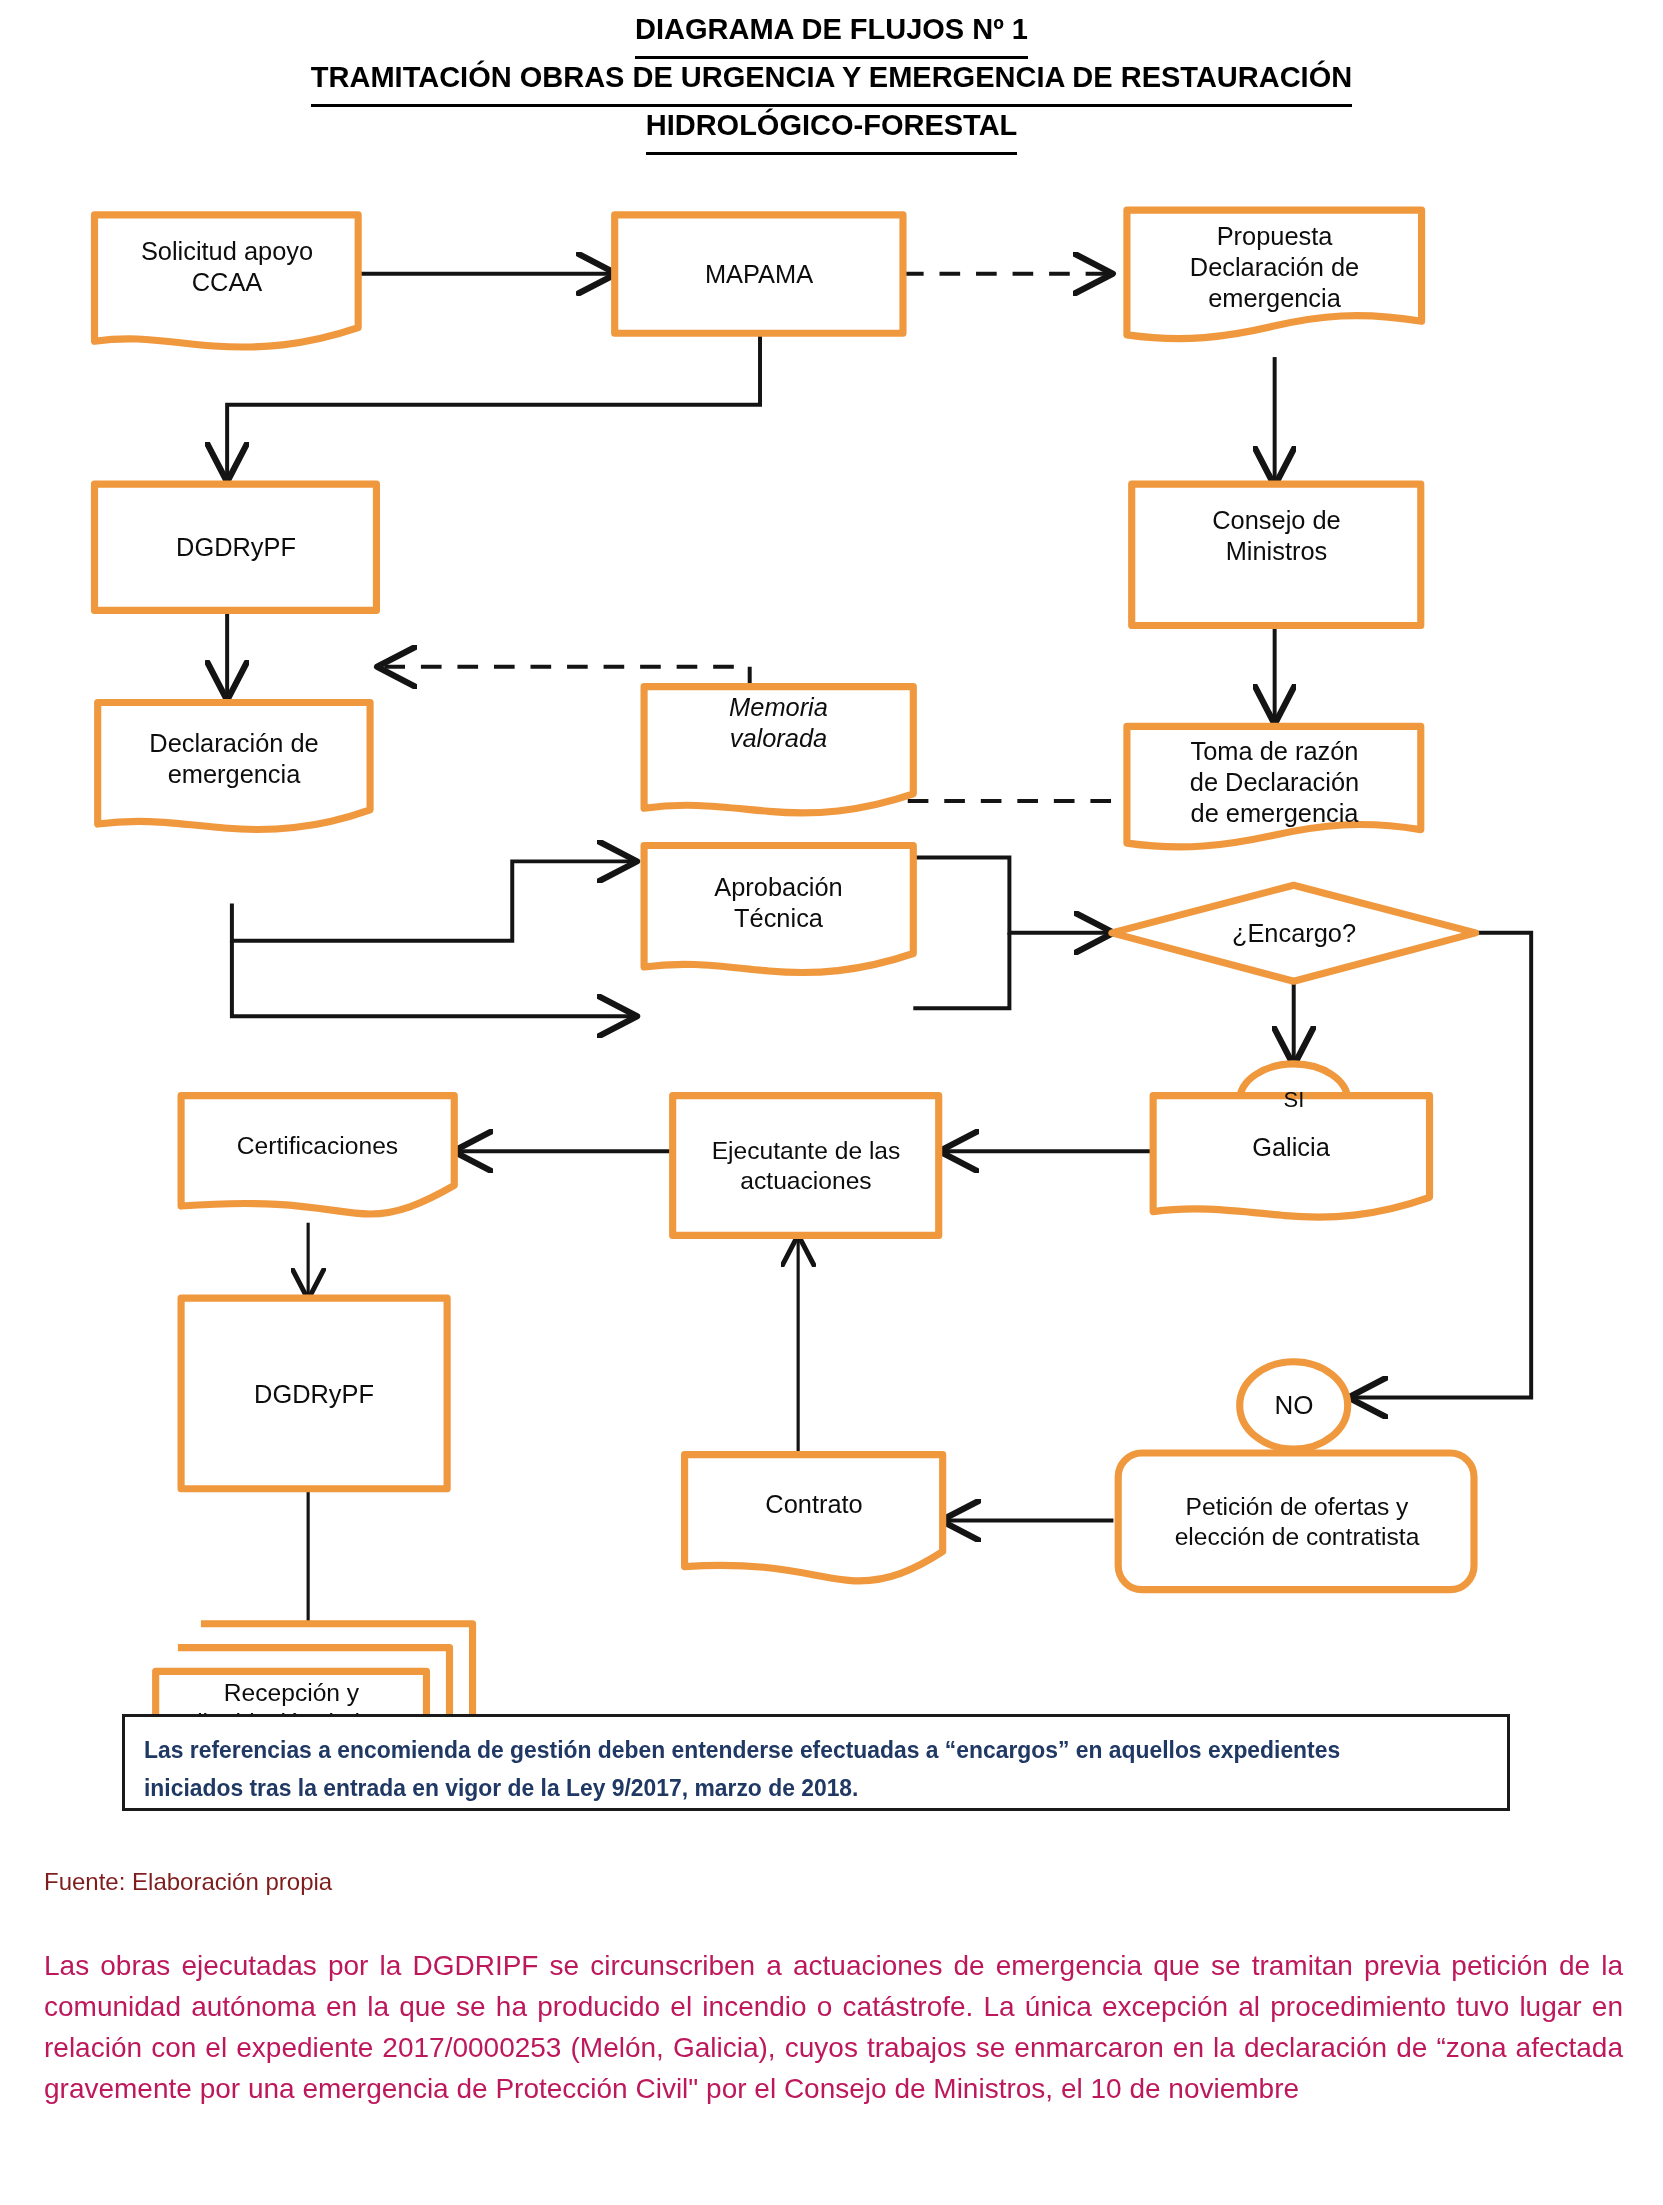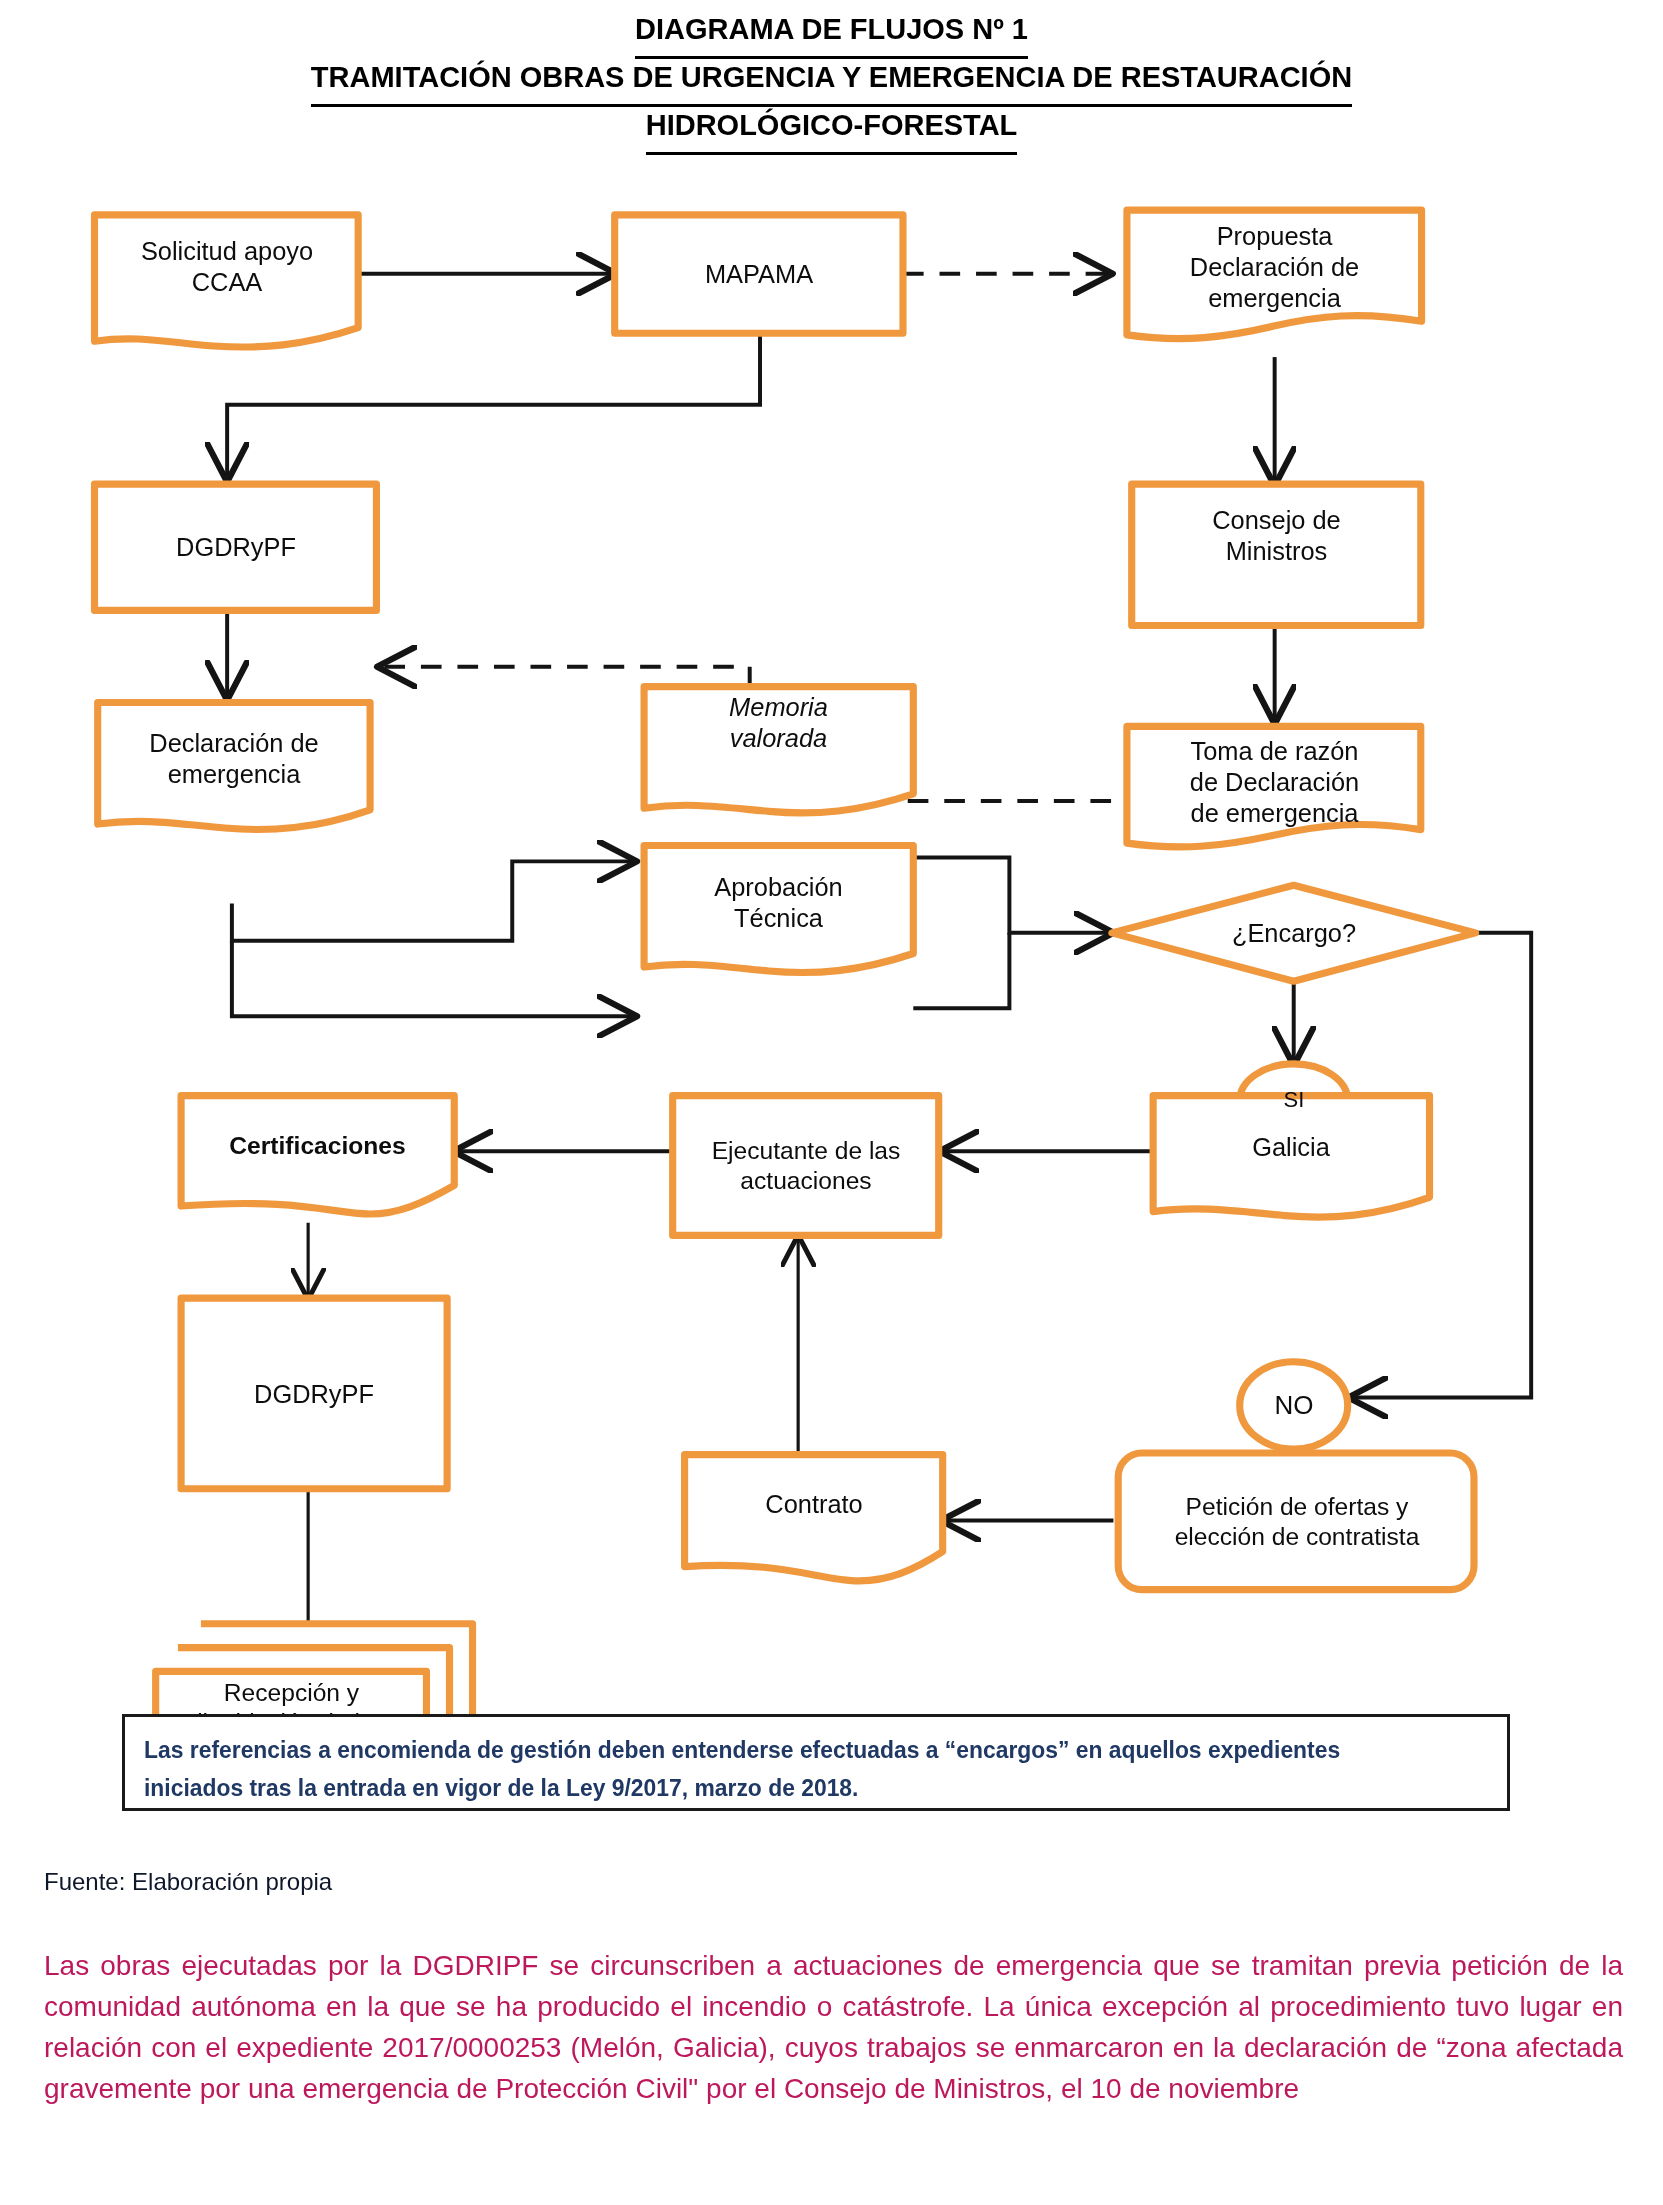--- a/index.html
+++ b/index.html
@@ -41,21 +41,21 @@
   }
   .notebox .ntext{
     position:absolute;left:19px;top:14.3px;width:1343px;
     font-family:"Liberation Sans Narrow","Liberation Sans",sans-serif;
     font-size:24.6px;line-height:1.52;color:#1f3864;font-weight:600;
     transform:scaleX(0.93);transform-origin:left top;
   }
 
   
   .source{
-    position:absolute;left:44px;top:1868px;font-size:24px;color:#0f172a;
+    position:absolute;left:44px;top:1868px;font-size:24px;color:#7f1d1d;
   }
 
   
   .bodypar{
     position:absolute;left:44px;top:1945px;width:1579px;
     font-size:28px;line-height:1.47;text-align:justify;
     text-justify:inter-word;color:#be185d;
   }
 </style>
 </head>
@@ -190,21 +190,21 @@
     <div class="nlabel" style="left:1175px;top:814px;width:238px;height:48px;font-size:25.4px;text-align:center;">¿Encargo?</div>
 
     <div class="nlabel" style="left:1240px;top:985px;width:108px;height:41px;font-size:22px;">SI</div>
 
     <div class="nlabel" style="left:1240px;top:1290px;width:108px;height:41px;font-size:26px;">NO</div>
 
     <div class="nlabel" style="left:1153px;top:1001px;width:276px;height:103px;font-size:25.4px;">Galicia</div>
 
     <div class="nlabel" style="left:673px;top:1001px;width:266px;height:140px;font-size:24.6px;">Ejecutante de las<br>actuaciones</div>
 
-    <div class="nlabel" style="left:181px;top:1001px;width:273px;height:100px;font-size:24.6px;font-weight:bold;">Certificaciones</div>
+    <div class="nlabel" style="left:181px;top:1001px;width:273px;height:100px;font-size:24.6px;">Certificaciones</div>
 
     <div class="nlabel" style="left:181px;top:1204px;width:266px;height:191px;font-size:25.4px;">DGDRyPF</div>
 
     <div class="nlabel" style="left:156px;top:1577px;width:271px;height:102px;font-size:24.6px;">Recepción y<br>liquidación de las<br>actuaciones</div>
 
     <div class="nlabel" style="left:685px;top:1360px;width:258px;height:99px;font-size:25.4px;">Contrato</div>
 
     <div class="nlabel" style="left:1119px;top:1358px;width:356px;height:137px;font-size:24.6px;">Petición de ofertas y<br>elección de contratista</div>
   </div>
 

